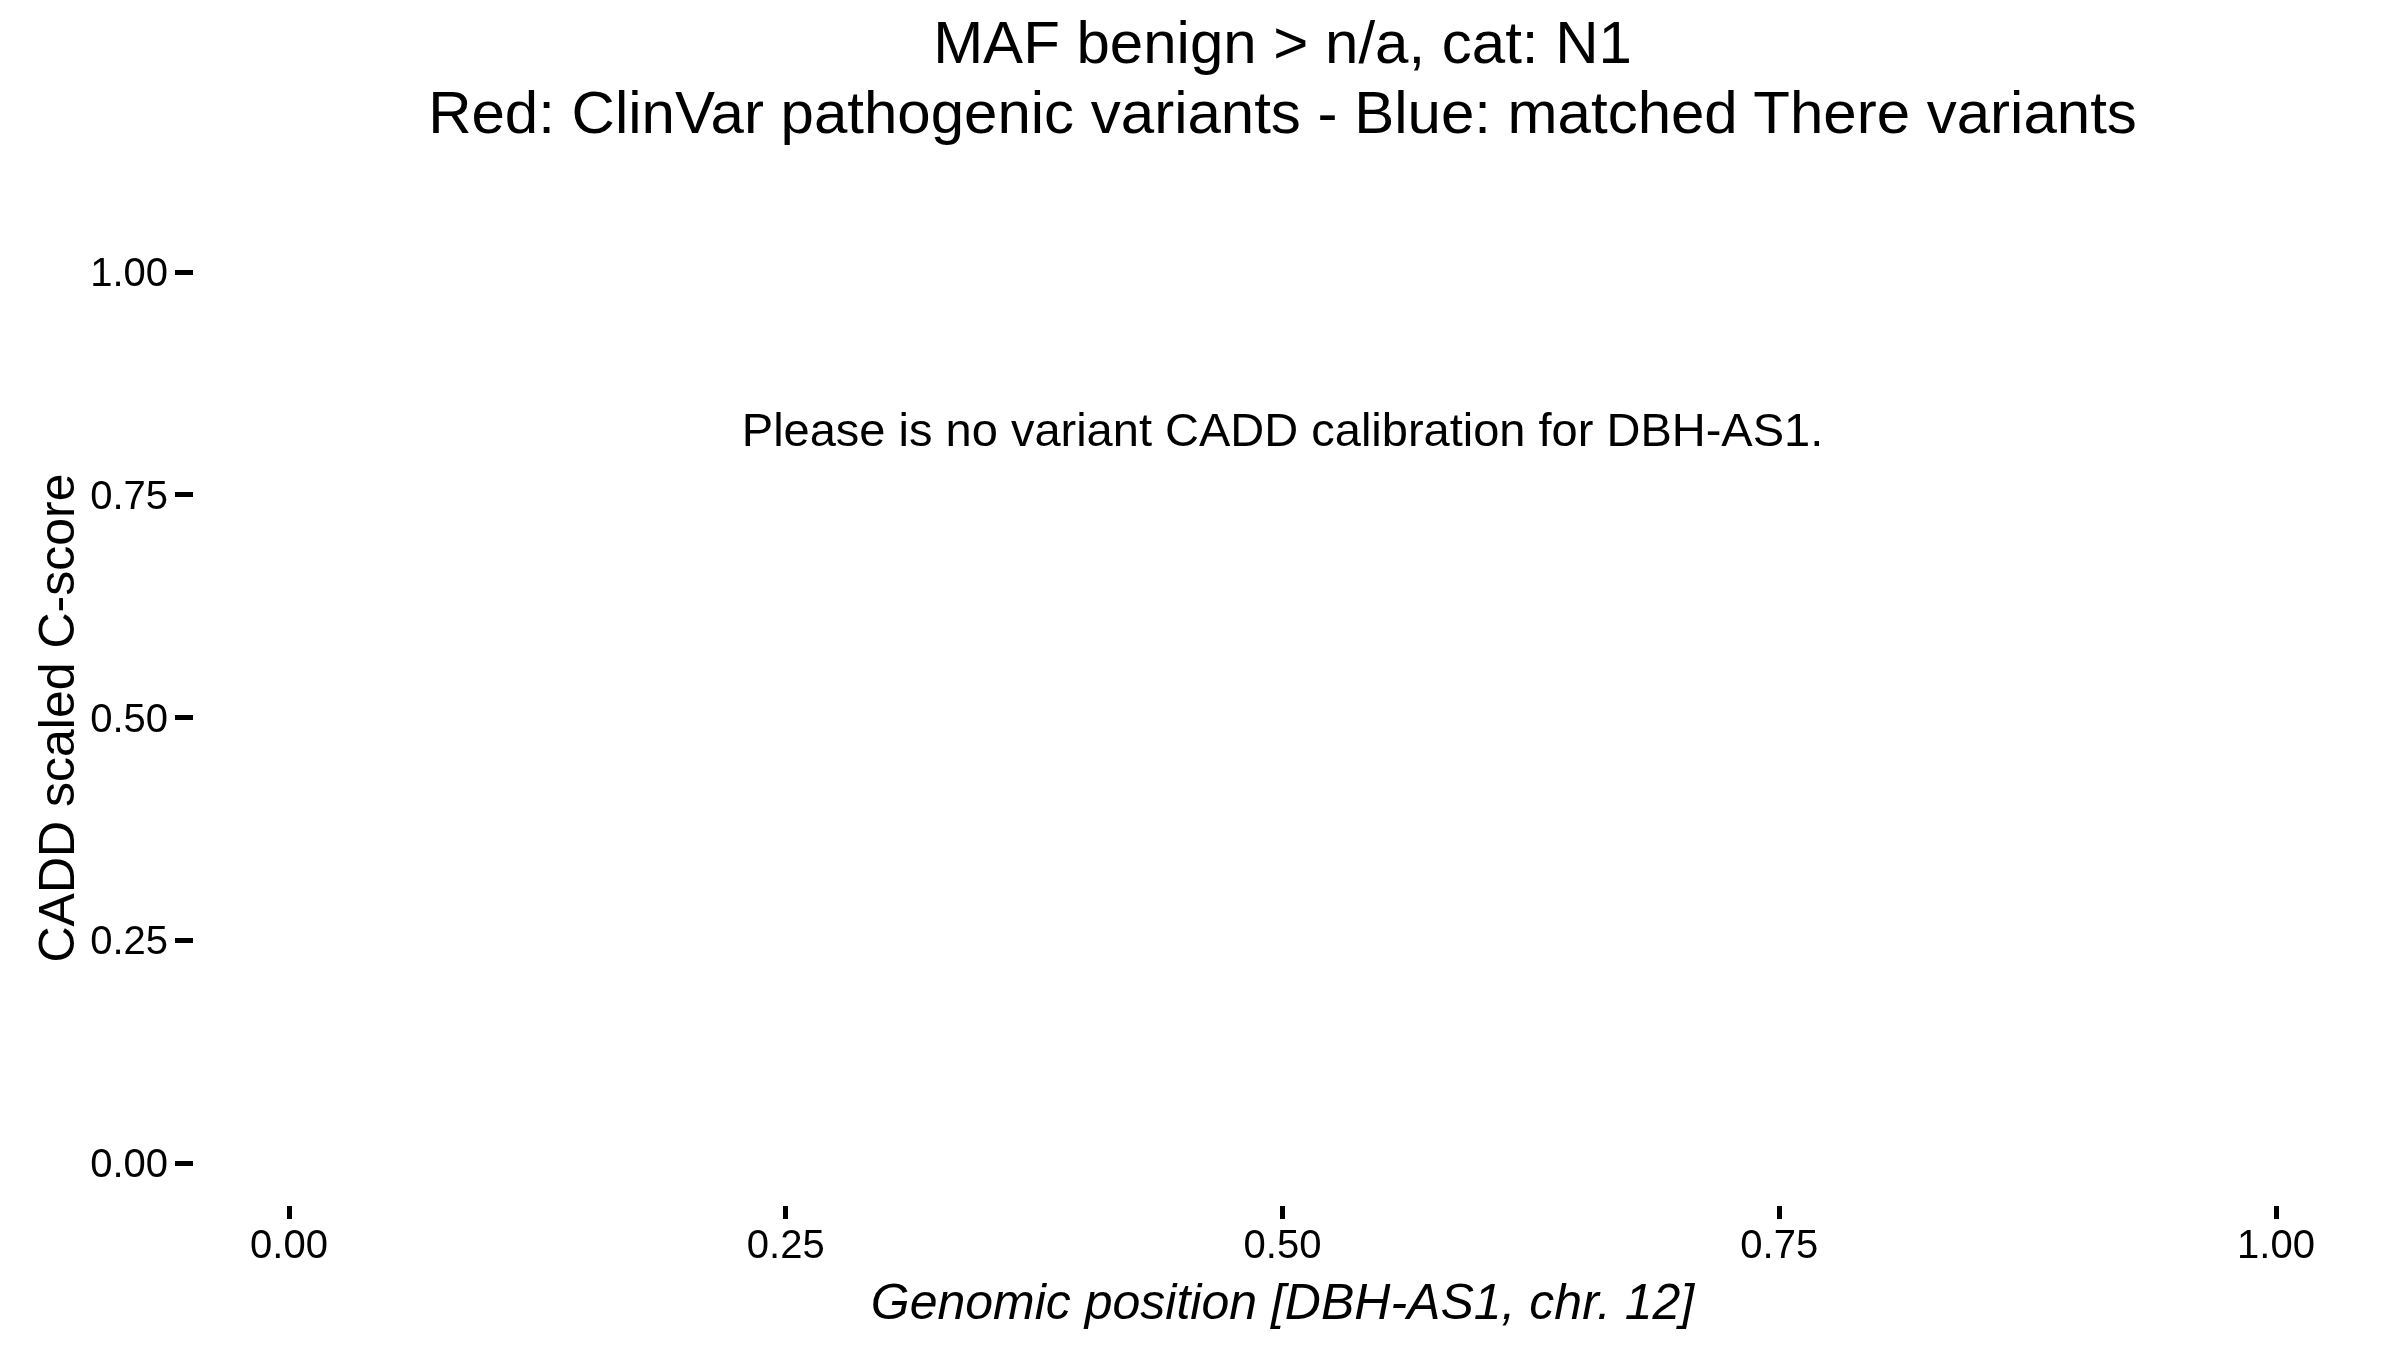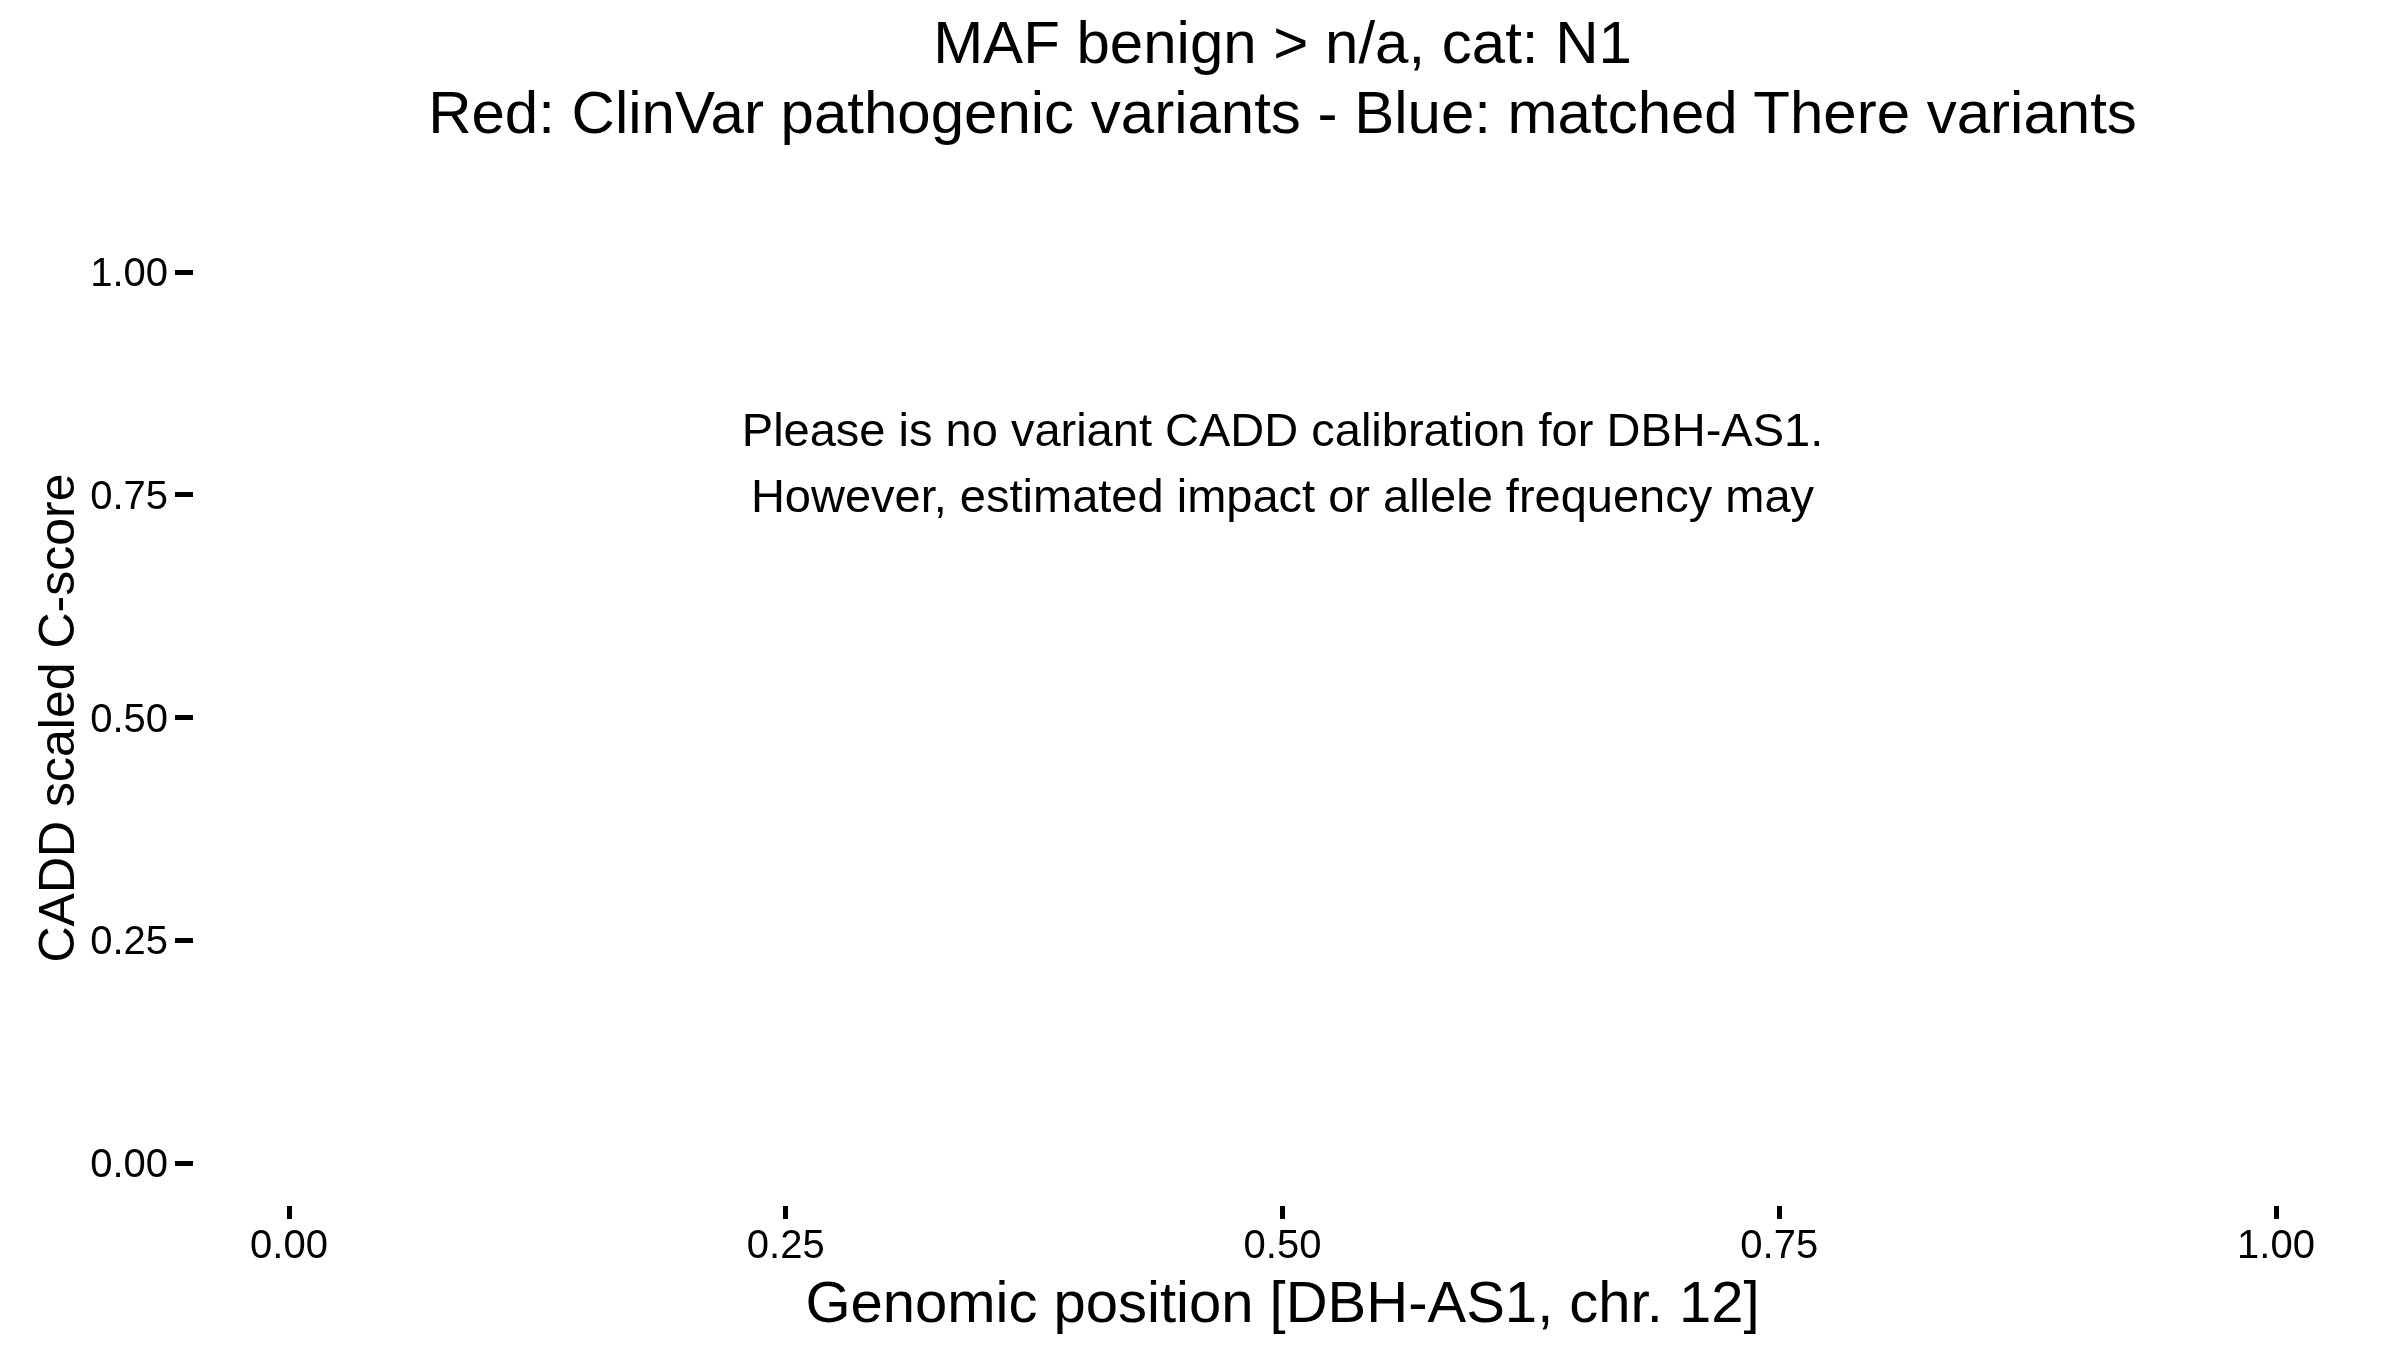--- a/index.html
+++ b/index.html
@@ -25,23 +25,24 @@
     left: 165px; top: 397px; width: 2235px;
     text-align: center;
     font-size: 47px;
     line-height: 66px;
     white-space: nowrap;
   }
   .x-axis-title {
     position: absolute;
     left: 165px; top: 1272px; width: 2235px;
     text-align: center;
-    font-size: 58px;
+    font-size: 50px;
     line-height: 60px;
     white-space: nowrap;
+    font-style: italic;
   }
   .y-axis-title {
     position: absolute;
     left: 57px; top: 718px;
     transform: translate(-50%, -50%) rotate(-90deg);
     font-size: 50px;
     line-height: 60px;
     white-space: nowrap;
   }
   .y-tick-label {
@@ -83,21 +84,20 @@
 
   <div class="panel"></div>
 
   <div class="plot-title">
     <div>MAF benign &gt; n/a, cat: N1</div>
     <div>Red: ClinVar pathogenic variants - Blue: matched There variants</div>
   </div>
 
   <div class="panel-annotation">
     <div>Please is no variant CADD calibration for DBH-AS1.</div>
-    <div>However, estimated impact or allele frequency may</div>
   </div>
 
   <div class="y-axis-title">CADD scaled C-score</div>
 
   <div class="x-axis-title">Genomic position [DBH-AS1, chr. 12]</div>
 
   <div id="y-ticks">
       <div class="y-tick-mark" style="top: 1160.5px;"></div>
       <div class="y-tick-label" style="top: 1139px;">0.00</div>
       <div class="y-tick-mark" style="top: 937.75px;"></div>

